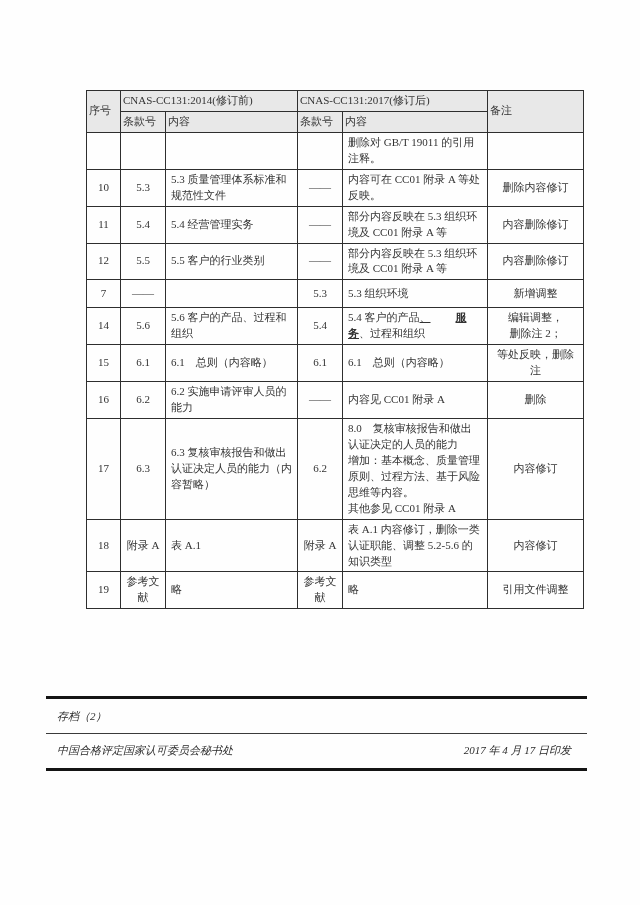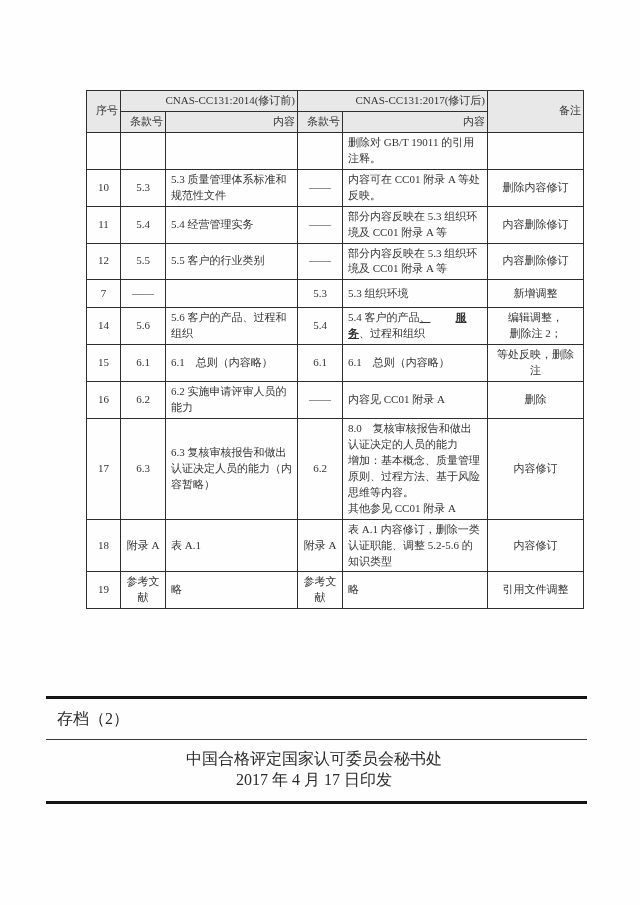--- a/index.html
+++ b/index.html
@@ -18,43 +18,43 @@
   }
   table.cmp th, table.cmp td{
     border:1px solid #2e2e2e;
     padding:2px 5px;
     vertical-align:middle;
     overflow:hidden;
   }
   table.cmp th{
     background:#e8e8e8;
     font-weight:normal;
-    text-align:right;
+    text-align:left;
     padding:2px 2px;
   }
   td.c{text-align:center;padding:2px 2px;}
   td.content{text-align:left;}
   .preline{white-space:pre-line;margin-top:12px;}
   tr.rh36{height:36px;}
   tr.rh28{height:28px;}
   .u{text-decoration:underline;}
   .bu{font-weight:bold;text-decoration:underline;margin-left:25px;}
 
   
   .footer{
     position:absolute;left:46px;top:696px;width:541px;
-    font-size:16px;color:#2b2b2b;
+    font-size:11px;color:#2b2b2b;font-style:italic;
   }
   .rule{width:100%;}
   .rule.thick{height:3px;background:#141414;}
   .rule.thin{height:1px;background:#3a3a3a;}
   .archive{margin:10px 0 9px 11px;}
   .issue-row{
     display:flex;justify-content:space-between;align-items:center;
-    margin:9px 0 10px;padding:0 16px 0 11px;flex-direction:column;
+    margin:9px 0 10px;padding:0 16px 0 11px;
   }
 </style>
 </head>
 <body>
 
 <div class="page">
 
   <table class="cmp">
     <colgroup>
       <col style="width:34px">

